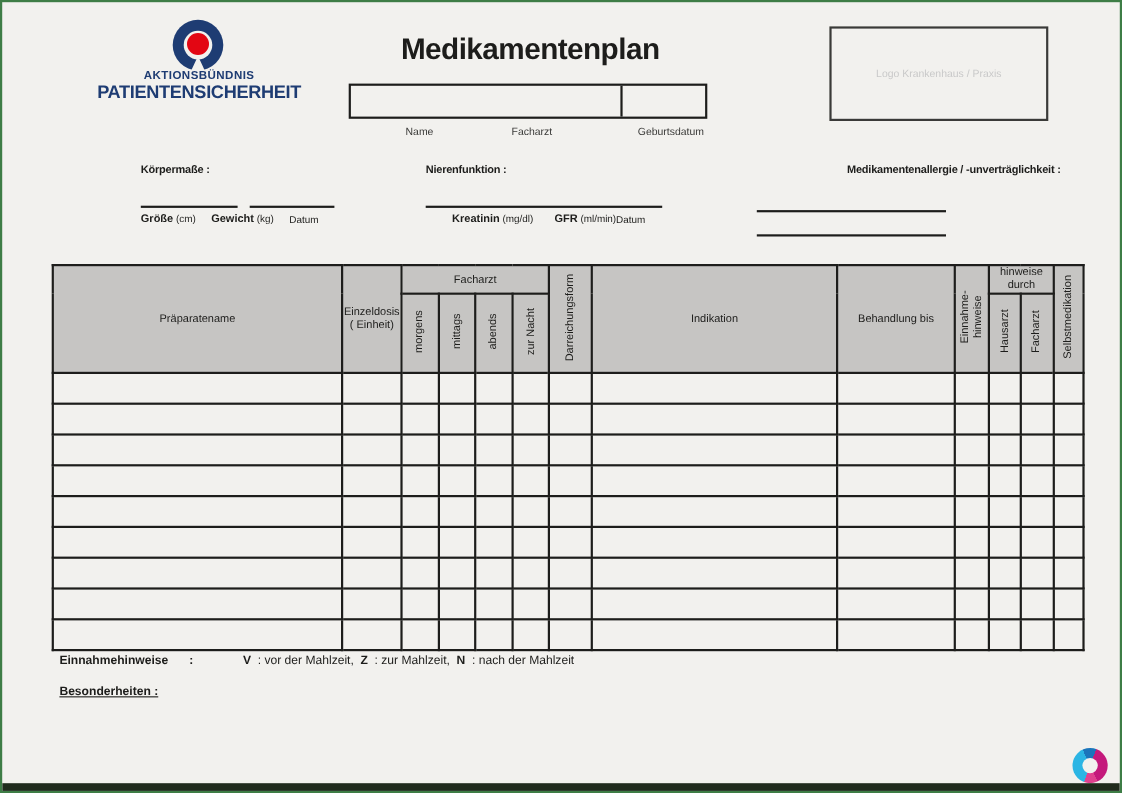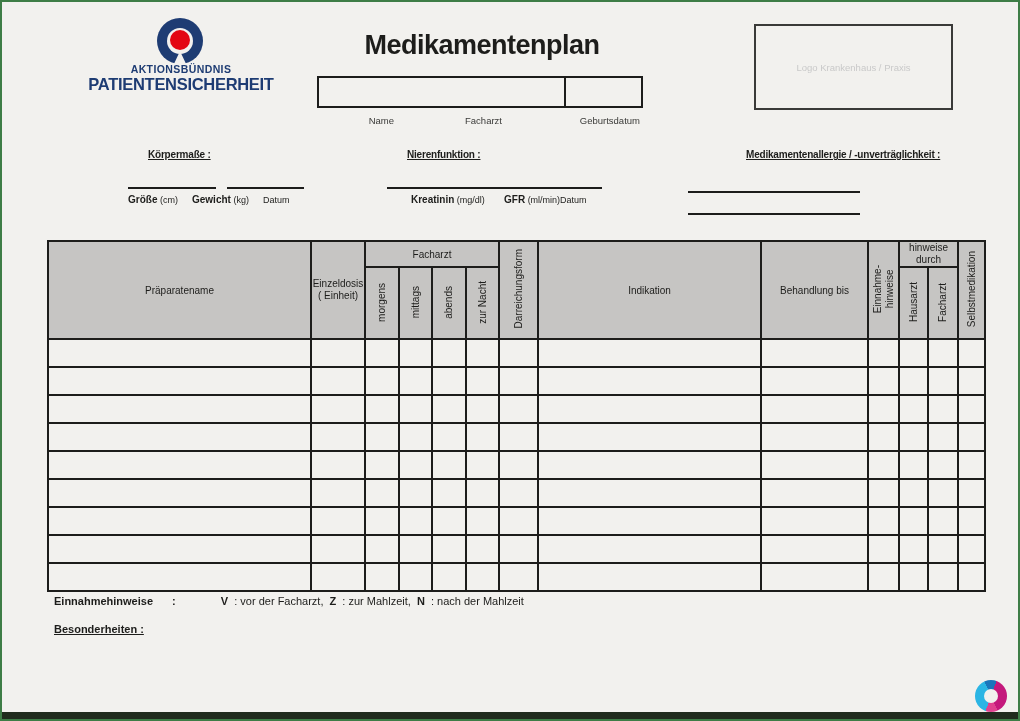--- a/index.html
+++ b/index.html
@@ -30,21 +30,21 @@
   .patient-box{left:315px; top:74px; width:326px; height:32px; border:2px solid var(--ink); box-sizing:border-box; display:flex;}
   .patient-cell{height:100%;}
   .pc-name{width:247px; border-right:2px solid var(--ink); box-sizing:border-box;}
   .pc-birth{flex:1;}
   .plabel{top:113px; font-size:9.5px; color:#3a3a38; text-align:right;}
   
   .hosp-box{left:752px; top:22px; width:199px; height:86px; border:2px solid #3a3a38; box-sizing:border-box;
     display:flex; align-items:center; justify-content:center;}
   .hosp-text{font-size:9.5px; color:var(--placeholder-gray);}
   
-  .sec-head{font-size:10px; font-weight:bold; text-decoration:underline; letter-spacing:-0.2px;margin-left:20px;}
+  .sec-head{font-size:10px; font-weight:bold; letter-spacing:-0.2px;}
   .fline{height:2px; background:var(--ink);}
   .flabel{font-size:9px; white-space:nowrap;}
   .flabel b{font-size:10px;}
   
   .med-table{left:45px; top:238px; border-collapse:collapse; table-layout:fixed; width:937px;}
   .med-table th,.med-table td{border:2px solid var(--ink); padding:0; margin:0;
     font-weight:normal; font-size:10px; text-align:center; vertical-align:middle;
     background:var(--page-bg); overflow:hidden;}
   .med-table thead th{background:var(--header-gray);}
   .tr-group{height:22px;}
@@ -114,21 +114,21 @@
   <div class="abs flabel" style="left:385px;top:192px;margin-left:24px;">
     <b>Kreatinin</b>
     <span>(mg/dl)</span>
   </div>
   <div class="abs flabel" style="left:502px;top:192px;">
     <b>GFR</b>
     <span>(ml/min)</span>
   </div>
   <div class="abs flabel" style="left:558px;top:193px;">Datum</div>
 
-  <div class="abs sec-head" style="left:676px;top:147px;padding-left:48px;">Medikamentenallergie / -unverträglichkeit :</div>
+  <div class="abs sec-head" style="left:720px;top:147px;padding-left:48px;">Medikamentenallergie / -unverträglichkeit :</div>
   <div class="abs fline" style="left:686px;top:189px;width:172px;"></div>
   <div class="abs fline" style="left:686px;top:211px;width:172px;"></div>
 
   <table class="abs med-table">
     <colgroup>
       <col style="width:263px">
         <col style="width:54px">
         <col style="width:34px">
         <col style="width:33px">
       <col style="width:34px">
@@ -301,21 +301,21 @@
           <td></td>
           <td></td>
         </tr>
       </tbody>
   </table>
 
   <div class="abs legend">
     <span class="lt">Einnahmehinweise</span>
     <span class="lc lt">:</span>
     <span class="first lt">V</span>
-    <span class="seg">: vor der Facharzt,</span>
+    <span class="seg">: vor der Mahlzeit,</span>
     <span class="seg lt">Z</span>
     <span class="seg">: zur Mahlzeit,</span>
     <span class="seg lt">N</span>
     <span class="seg">: nach der Mahlzeit</span>
   </div>
   <div class="abs besonder">Besonderheiten :</div>
 
   <div class="abs swirl"></div>
   <div class="abs bottom-bar"></div>
 

